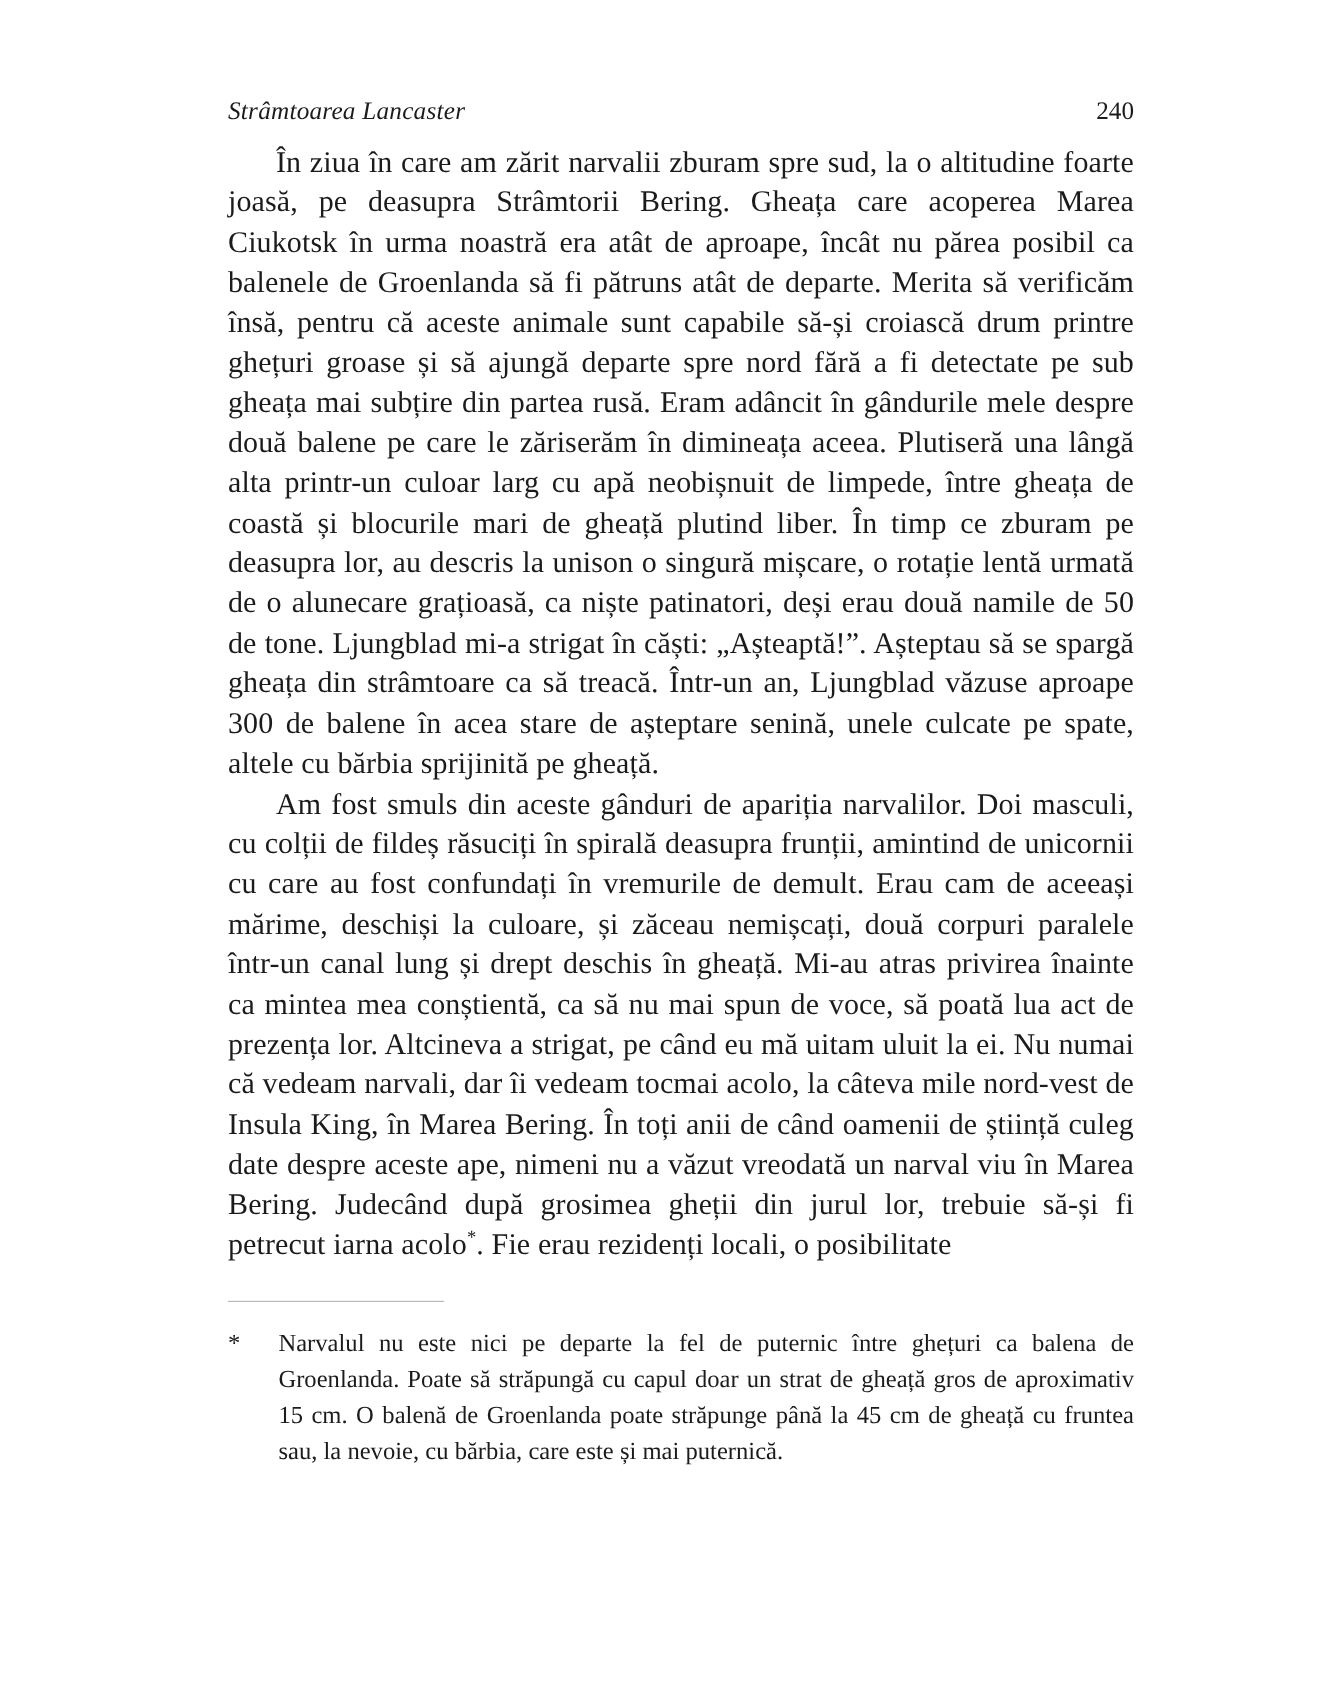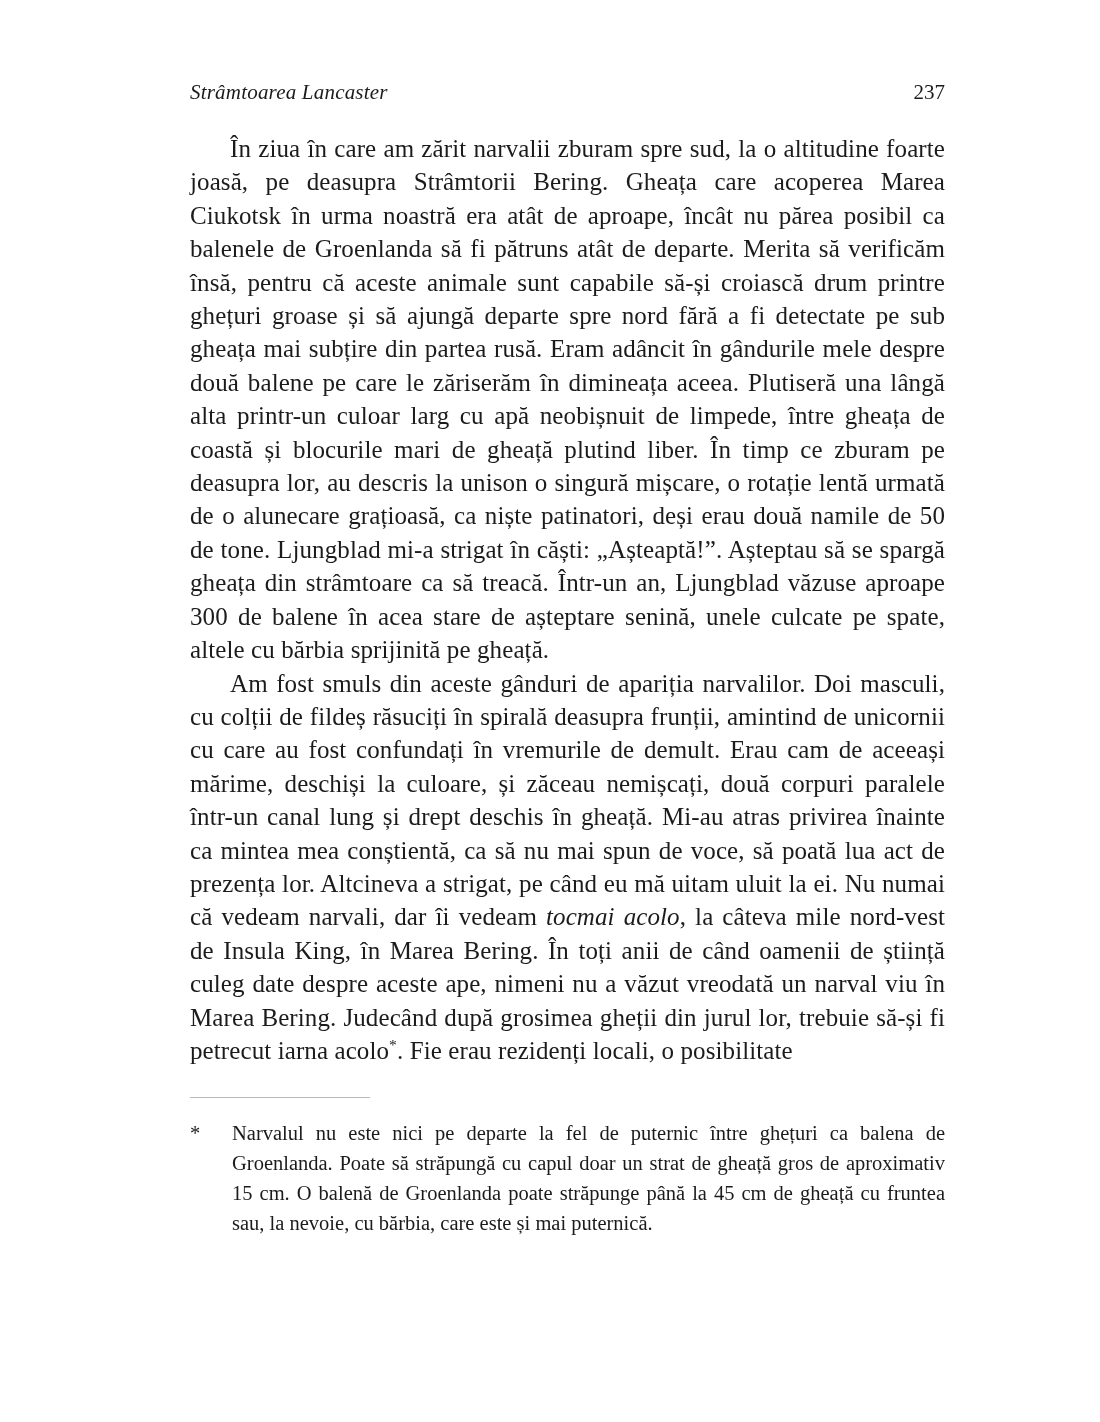--- a/index.html
+++ b/index.html
@@ -21,39 +21,38 @@
     position: absolute;
     left: 190px;
     right: 155px;
     top: 80px;
   }
   .page-header {
     display: flex;
     justify-content: space-between;
     align-items: flex-end;
     font-size: 21px;
-    margin-bottom: 27px;
+    margin-bottom: 14px;
   }
   .header-title {
     font-style: italic;
     letter-spacing: 0.2px;
   }
   .header-page-number {
     font-style: normal;
   }
   .body-text p.para {
     margin: 0;
     font-size: 25px;
     line-height: 33.4px;
     text-align: justify;
     text-indent: 40px;
     letter-spacing: 0.1px;
   }
   .body-text .italic {
-    font-style: italic;
   }
   .body-text sup {
     font-size: 0.62em;
     line-height: 0;
     vertical-align: super;
   }
   .footnote-rule {
     border: 0;
     border-top: 1px solid #b9b9b9;
     width: 180px;
@@ -74,21 +73,21 @@
   }
 </style>
 </head>
 <body>
 
 <div class="page">
   <div class="content">
 
     <div class="page-header">
       <span class="header-title">Strâmtoarea Lancaster</span>
-      <span class="header-page-number">237</span>
+      <span class="header-page-number">240</span>
     </div>
 
     <div class="body-text">
         <p class="para"><span>În ziua în care am zărit narvalii zburam spre sud, la o altitudine foarte joasă, pe deasupra Strâmtorii Bering. Gheața care acoperea Marea Ciukotsk în urma noastră era atât de aproape, încât nu părea posibil ca balenele de Groenlanda să fi pătruns atât de departe. Merita să verificăm însă, pentru că aceste animale sunt capabile să-și croiască drum printre ghețuri groase și să ajungă departe spre nord fără a fi detectate pe sub gheața mai subțire din partea rusă. Eram adâncit în gândurile mele despre două balene pe care le zăriserăm în dimineața aceea. Plutiseră una lângă alta printr-un culoar larg cu apă neobișnuit de limpede, între gheața de coastă și blocurile mari de gheață plutind liber. În timp ce zburam pe deasupra lor, au descris la unison o singură mișcare, o rotație lentă urmată de o alunecare grațioasă, ca niște patinatori, deși erau două namile de 50 de tone. Ljungblad mi-a strigat în căști: „Așteaptă!”. Așteptau să se spargă gheața din strâmtoare ca să treacă. Într-un an, Ljungblad văzuse aproape 300 de balene în acea stare de așteptare senină, unele culcate pe spate, altele cu bărbia sprijinită pe gheață.</span></p>
         <p class="para"><span>Am fost smuls din aceste gânduri de apariția narvalilor. Doi masculi, cu colții de fildeș răsuciți în spirală deasupra frunții, amintind de unicornii cu care au fost confundați în vremurile de demult. Erau cam de aceeași mărime, deschiși la culoare, și zăceau nemișcați, două corpuri paralele într-un canal lung și drept deschis în gheață. Mi-au atras privirea înainte ca mintea mea conștientă, ca să nu mai spun de voce, să poată lua act de prezența lor. Altcineva a strigat, pe când eu mă uitam uluit la ei. Nu numai că vedeam narvali, dar îi vedeam </span><span class="italic">tocmai acolo</span><span>, la câteva mile nord-vest de Insula King, în Marea Bering. În toți anii de când oamenii de știință culeg date despre aceste ape, nimeni nu a văzut vreodată un narval viu în Marea Bering. Judecând după grosimea gheții din jurul lor, trebuie să-și fi petrecut iarna acolo</span><sup>*</sup><span>. Fie erau rezidenți locali, o posibilitate</span></p>
       </div>
 
     <hr class="footnote-rule">
 
     <div class="footnote">

